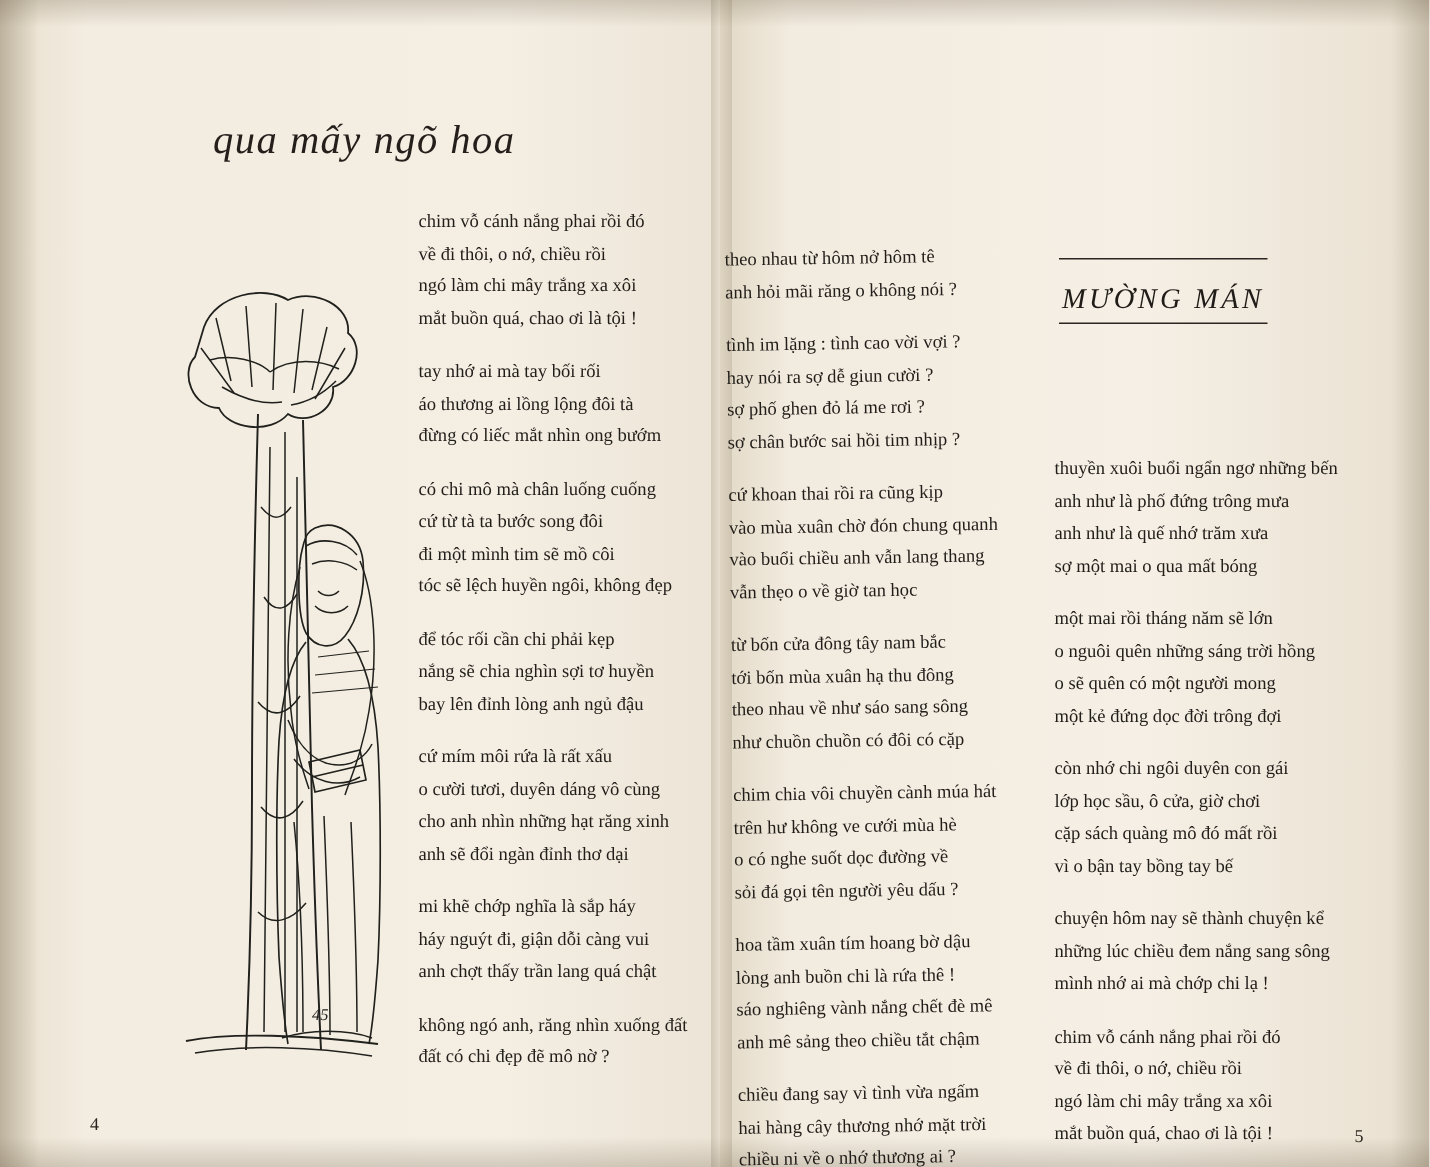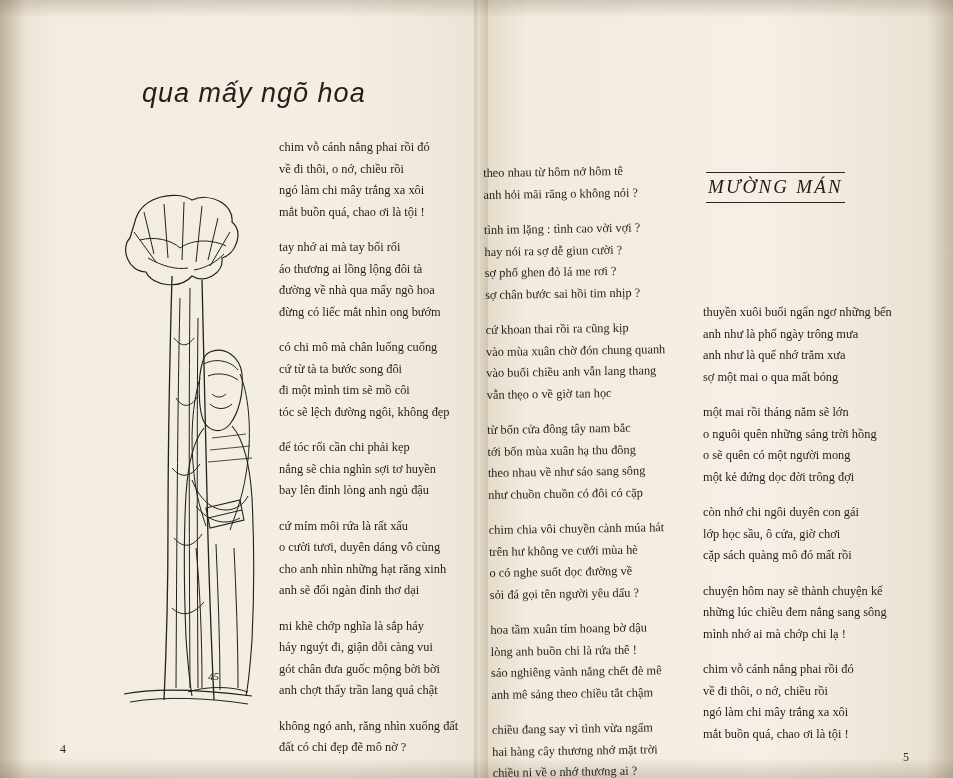--- a/index.html
+++ b/index.html
@@ -52,39 +52,39 @@
   }
   .edge-shadow-b {
     position: absolute; bottom:0; left:0; right:0; height: 20px;
     background: linear-gradient(to top, rgba(90,75,50,0.22), rgba(90,75,50,0));
   }
 
   .poem-title {
     position: absolute;
     left: 142px;
     top: 78px;
-    font-family: Liberation Sans, sans-serif;
+    font-family: Liberation Serif, serif;
     font-style: italic;
     font-size: 27px;
     letter-spacing: 1px;
     color: #241f1b;
     white-space: nowrap;
   }
   .section-title {
     position: absolute;
     left: 706px;
     top: 172px;
     font-family: "Liberation Serif", serif;
     font-style: italic;
     font-size: 19px;
     letter-spacing: 2.2px;
     color: #201c18;
     border-top: 1px solid #2a2520;
     border-bottom: 1px solid #2a2520;
-    padding: 3px 2px 4px 2px;
+    padding: 16px 2px 4px 2px;
     white-space: nowrap;
   }
 
   .col {
     position: absolute;
     font-family: "Liberation Serif", serif;
     font-size: 12.4px;
     line-height: 21.5px;
     color: #211d19;
   }
@@ -177,44 +177,42 @@
   <div class="col" id="col-a">
     <div class="stanza">
       <div class="line">chim vỗ cánh nắng phai rồi đó</div>
       <div class="line">về đi thôi, o nớ, chiều rồi</div>
       <div class="line">ngó làm chi mây trắng xa xôi</div>
       <div class="line">mắt buồn quá, chao ơi là tội !</div>
     </div>
     <div class="stanza">
       <div class="line">tay nhớ ai mà tay bối rối</div>
       <div class="line">áo thương ai lồng lộng đôi tà</div>
-      <div class="line">đường về nhà qua mấy ngõ hoa</div>
       <div class="line">đừng có liếc mắt nhìn ong bướm</div>
     </div>
     <div class="stanza">
       <div class="line">có chi mô mà chân luống cuống</div>
       <div class="line">cứ từ tà ta bước song đôi</div>
       <div class="line">đi một mình tim sẽ mồ côi</div>
-      <div class="line">tóc sẽ lệch đường ngôi, không đẹp</div>
+      <div class="line">tóc sẽ lệch huyền ngôi, không đẹp</div>
     </div>
     <div class="stanza">
       <div class="line">để tóc rối cần chi phải kẹp</div>
       <div class="line">nắng sẽ chia nghìn sợi tơ huyền</div>
       <div class="line">bay lên đỉnh lòng anh ngủ đậu</div>
     </div>
     <div class="stanza">
       <div class="line">cứ mím môi rứa là rất xấu</div>
       <div class="line">o cười tươi, duyên dáng vô cùng</div>
       <div class="line">cho anh nhìn những hạt răng xinh</div>
       <div class="line">anh sẽ đổi ngàn đỉnh thơ dại</div>
     </div>
     <div class="stanza">
       <div class="line">mi khẽ chớp nghĩa là sắp háy</div>
       <div class="line">háy nguýt đi, giận dỗi càng vui</div>
-      <div class="line">gót chân đưa guốc mộng bời bời</div>
       <div class="line">anh chợt thấy trần lang quá chật</div>
     </div>
     <div class="stanza">
       <div class="line">không ngó anh, răng nhìn xuống đất</div>
       <div class="line">đất có chi đẹp đẽ mô nờ ?</div>
     </div>
   </div>
 
   <div class="col" id="col-b">
     <div class="stanza">
@@ -255,34 +253,35 @@
       <div class="line">chiều đang say vì tình vừa ngấm</div>
       <div class="line">hai hàng cây thương nhớ mặt trời</div>
       <div class="line">chiều ni về o nhớ thương ai ?</div>
 
     </div>
   </div>
 
   <div class="col" id="col-c">
     <div class="stanza">
       <div class="line">thuyền xuôi buổi ngẩn ngơ những bến</div>
-      <div class="line">anh như là phố ngày trông mưa</div>
+      <div class="line">anh như là phố đứng trông mưa</div>
       <div class="line">anh như là quế nhớ trăm xưa</div>
       <div class="line">sợ một mai o qua mất bóng</div>
     </div>
     <div class="stanza">
       <div class="line">một mai rồi tháng năm sẽ lớn</div>
       <div class="line">o nguôi quên những sáng trời hồng</div>
       <div class="line">o sẽ quên có một người mong</div>
       <div class="line">một kẻ đứng dọc đời trông đợi</div>
     </div>
     <div class="stanza">
       <div class="line">còn nhớ chi ngôi duyên con gái</div>
       <div class="line">lớp học sầu, ô cửa, giờ chơi</div>
       <div class="line">cặp sách quàng mô đó mất rồi</div>
+      <div class="line">vì o bận tay bồng tay bế</div>
     </div>
     <div class="stanza">
       <div class="line">chuyện hôm nay sẽ thành chuyện kể</div>
       <div class="line">những lúc chiều đem nắng sang sông</div>
       <div class="line">mình nhớ ai mà chớp chi lạ !</div>
     </div>
     <div class="stanza">
       <div class="line">chim vỗ cánh nắng phai rồi đó</div>
       <div class="line">về đi thôi, o nớ, chiều rồi</div>
       <div class="line">ngó làm chi mây trắng xa xôi</div>

